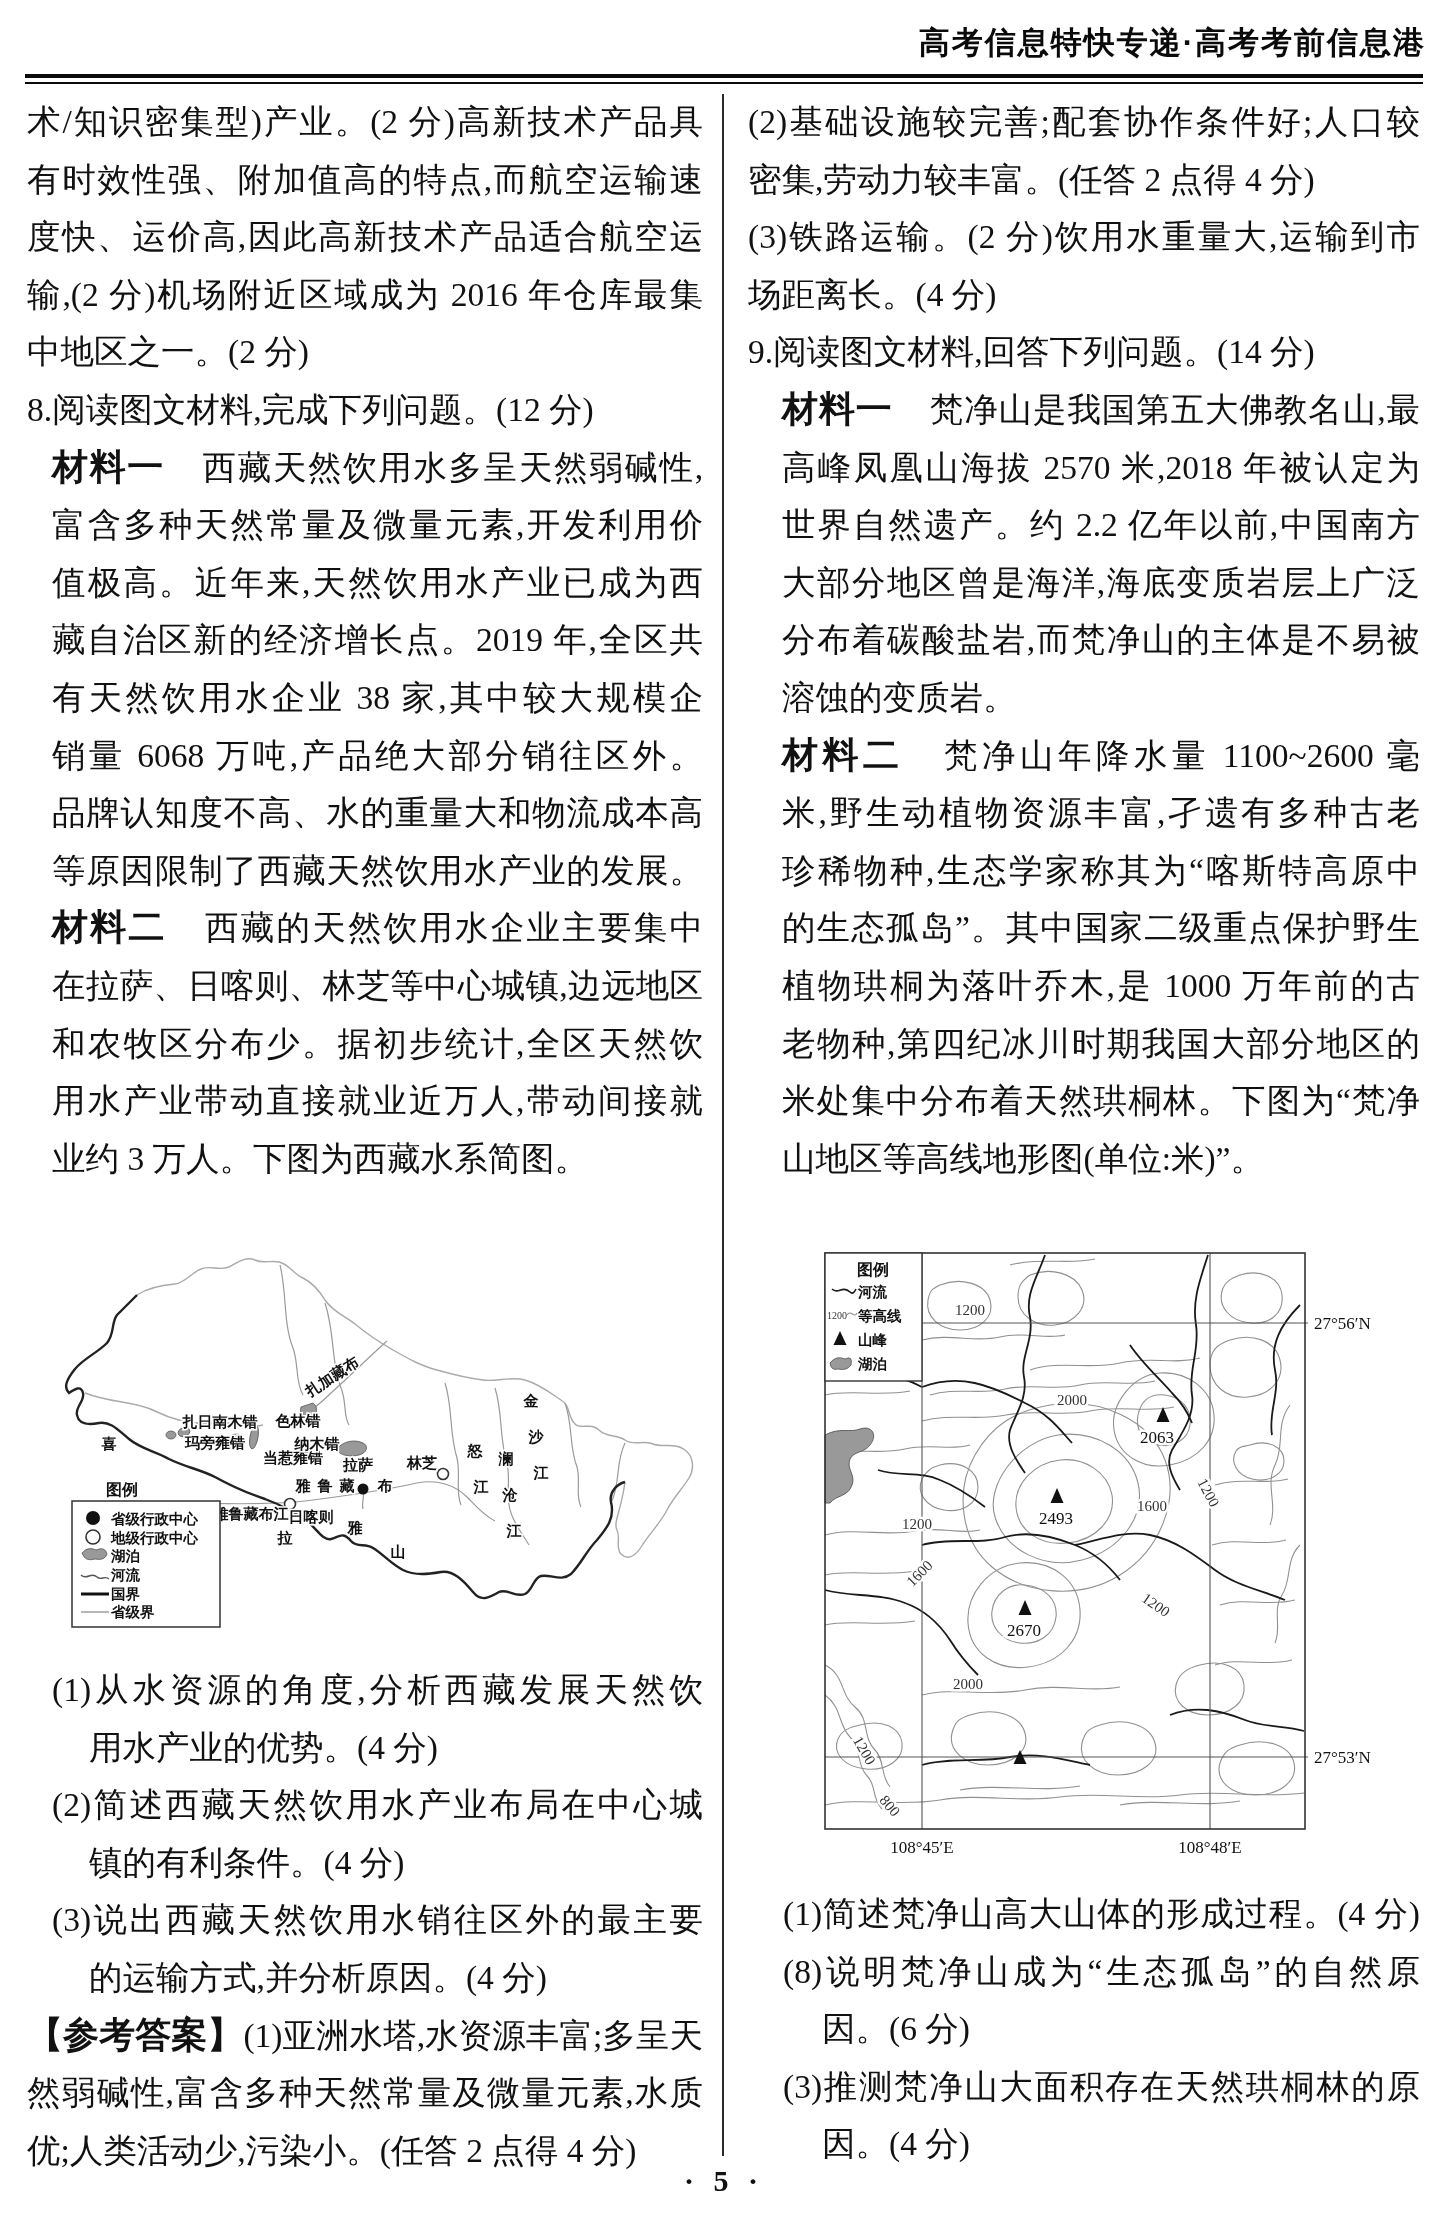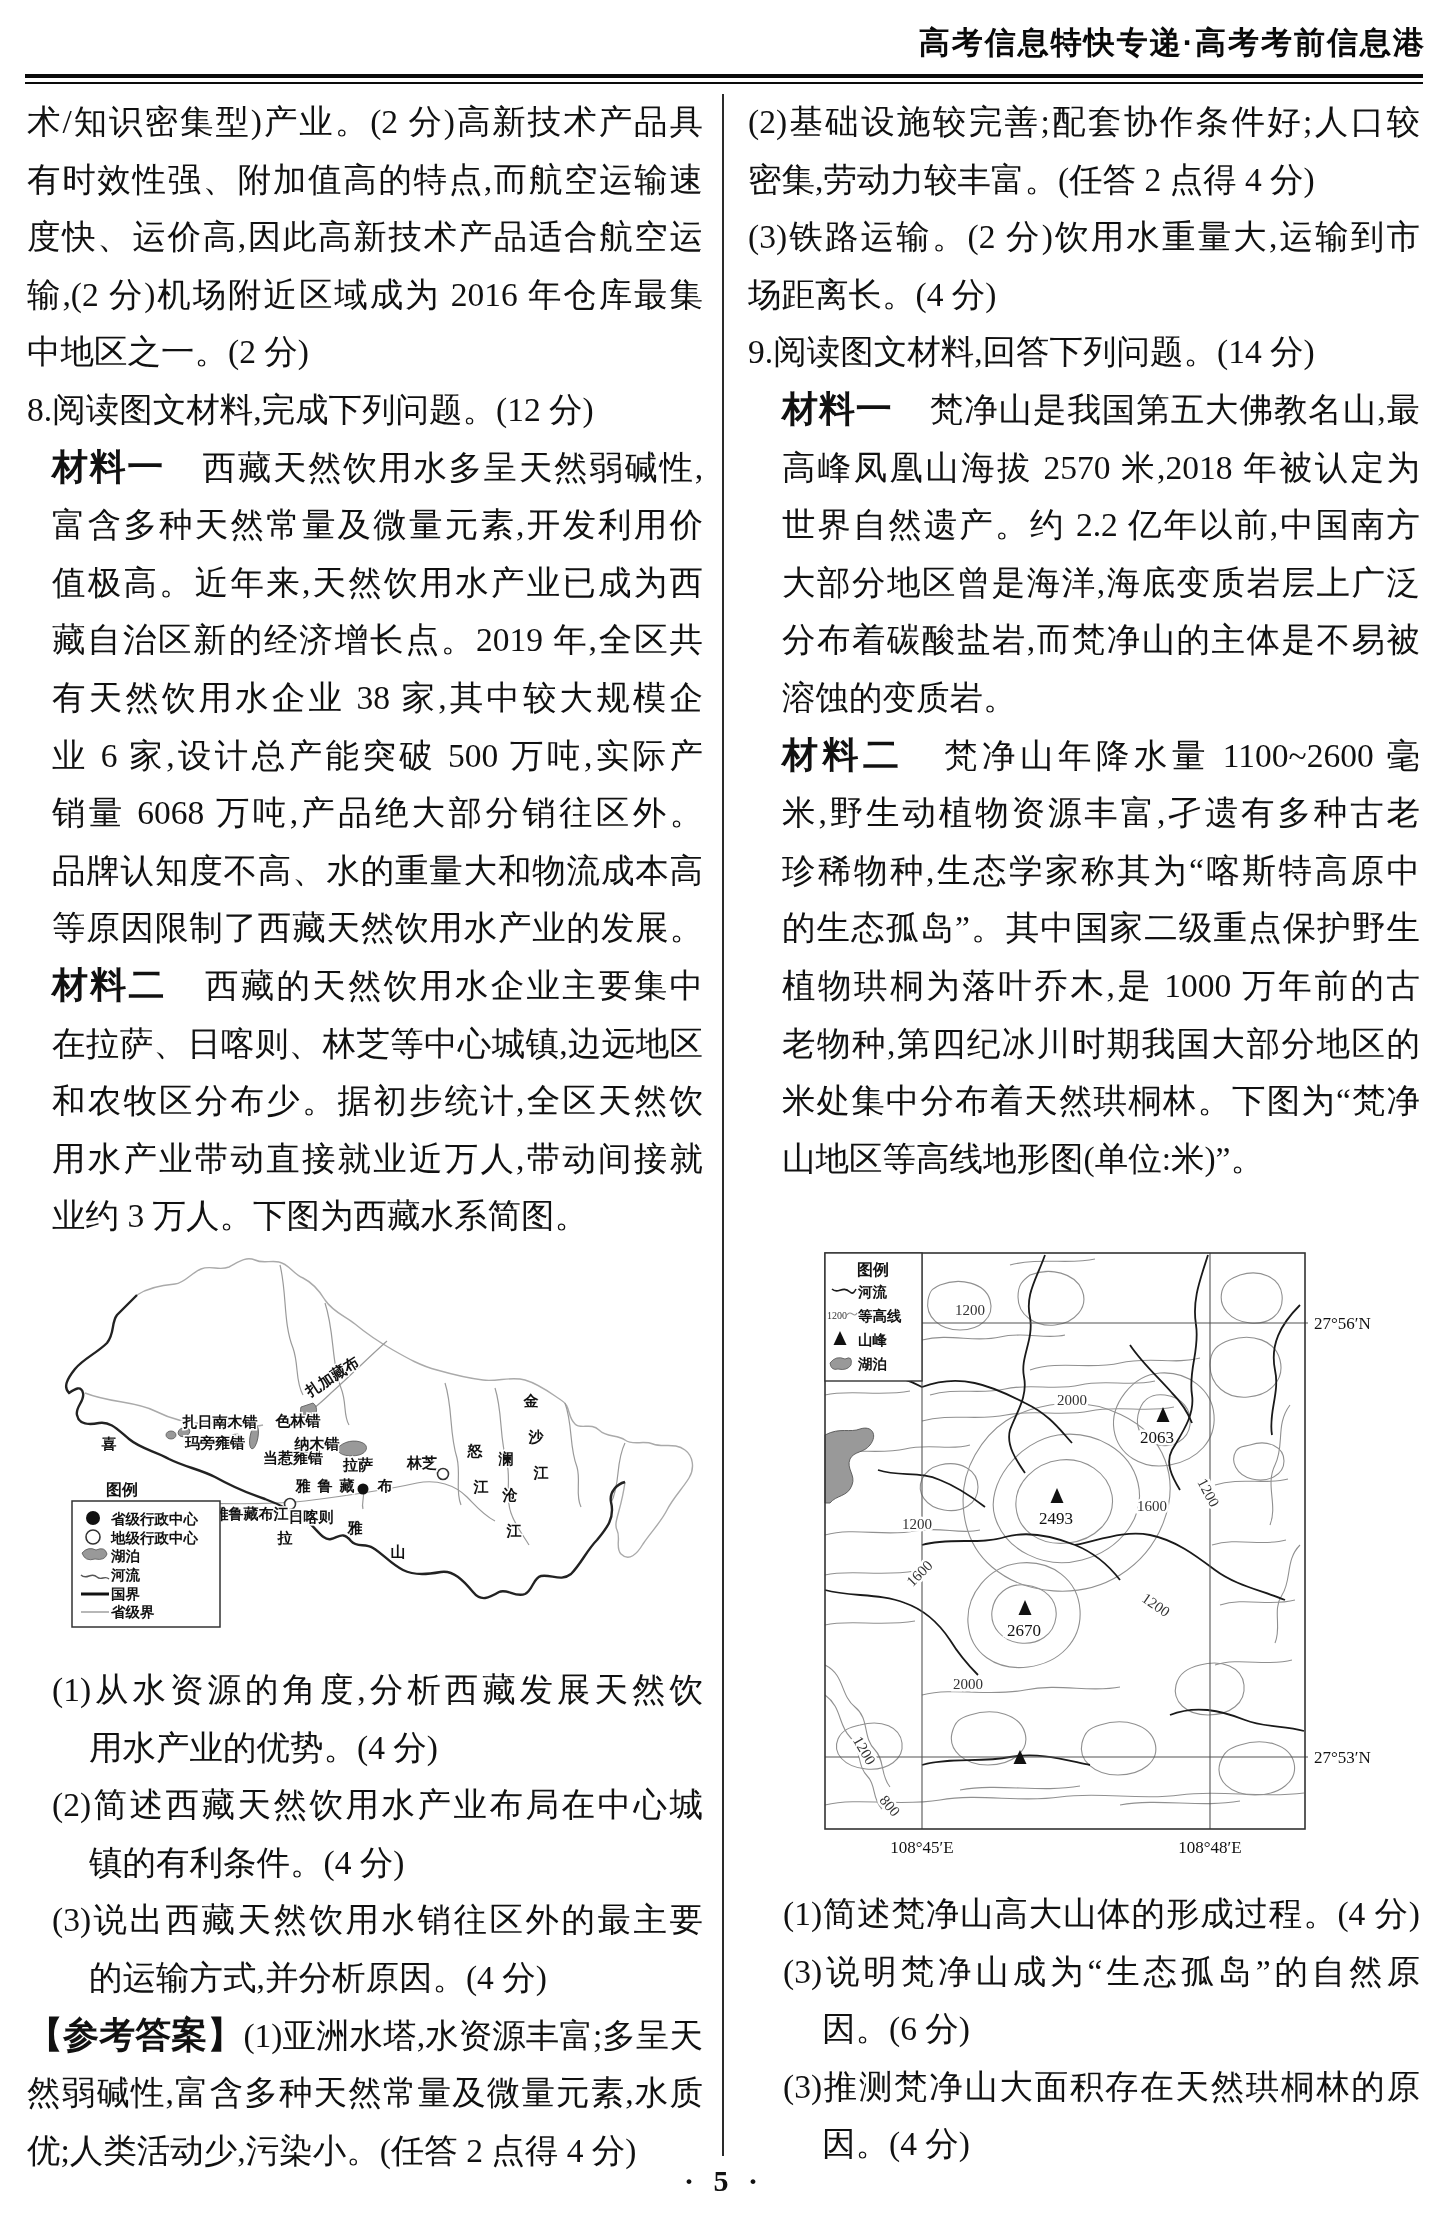--- a/index.html
+++ b/index.html
@@ -54,21 +54,20 @@
     <div class="tl j"><b class="mt"></b><span>有时效性强、附加值高的特点,而航空运输速</span></div>
     <div class="tl j"><b class="mt"></b><span>度快、运价高,因此高新技术产品适合航空运</span></div>
     <div class="tl j"><b class="mt"></b><span>输,(2 分)机场附近区域成为 2016 年仓库最集</span></div>
     <div class="tl"><b class="mt"></b><span>中地区之一。(2 分)</span></div>
     <div class="tl"><b class="mt"></b><span>8.阅读图文材料,完成下列问题。(12 分)</span></div>
     <div class="tl ind j"><b class="mt">材料一　</b><span>西藏天然饮用水多呈天然弱碱性,</span></div>
     <div class="tl ind j"><b class="mt"></b><span>富含多种天然常量及微量元素,开发利用价</span></div>
     <div class="tl ind j"><b class="mt"></b><span>值极高。近年来,天然饮用水产业已成为西</span></div>
     <div class="tl ind j"><b class="mt"></b><span>藏自治区新的经济增长点。2019 年,全区共</span></div>
     <div class="tl ind j"><b class="mt"></b><span>有天然饮用水企业 38 家,其中较大规模企</span></div>
-    <div class="tl ind j"><b class="mt"></b><span>业 6 家,设计总产能突破 500 万吨,实际产</span></div>
     <div class="tl ind j"><b class="mt"></b><span>销量 6068 万吨,产品绝大部分销往区外。</span></div>
     <div class="tl ind j"><b class="mt"></b><span>品牌认知度不高、水的重量大和物流成本高</span></div>
     <div class="tl ind j"><b class="mt"></b><span>等原因限制了西藏天然饮用水产业的发展。</span></div>
     <div class="tl ind j"><b class="mt">材料二　</b><span>西藏的天然饮用水企业主要集中</span></div>
     <div class="tl ind j"><b class="mt"></b><span>在拉萨、日喀则、林芝等中心城镇,边远地区</span></div>
     <div class="tl ind j"><b class="mt"></b><span>和农牧区分布少。据初步统计,全区天然饮</span></div>
     <div class="tl ind j"><b class="mt"></b><span>用水产业带动直接就业近万人,带动间接就</span></div>
     <div class="tl ind"><b class="mt"></b><span>业约 3 万人。下图为西藏水系简图。</span></div>
   </div>
 <div class="col" style="left:27px;top:1660px;width:676px">
@@ -98,21 +97,21 @@
     <div class="tl ind j"><b class="mt"></b><span>米,野生动植物资源丰富,孑遗有多种古老</span></div>
     <div class="tl ind j"><b class="mt"></b><span>珍稀物种,生态学家称其为“喀斯特高原中</span></div>
     <div class="tl ind j"><b class="mt"></b><span>的生态孤岛”。其中国家二级重点保护野生</span></div>
     <div class="tl ind j"><b class="mt"></b><span>植物珙桐为落叶乔木,是 1000 万年前的古</span></div>
     <div class="tl ind j"><b class="mt"></b><span>老物种,第四纪冰川时期我国大部分地区的</span></div>
     <div class="tl ind j"><b class="mt"></b><span>米处集中分布着天然珙桐林。下图为“梵净</span></div>
     <div class="tl ind"><b class="mt"></b><span>山地区等高线地形图(单位:米)”。</span></div>
   </div>
 <div class="col rc" style="left:748px;top:1884px;width:672px">
     <div class="tl q j"><b class="mt"></b><span>(1)简述梵净山高大山体的形成过程。(4 分)</span></div>
-    <div class="tl q j"><b class="mt"></b><span>(3)说明梵净山成为“生态孤岛”的自然原</span></div>
+    <div class="tl q j"><b class="mt"></b><span>(8)说明梵净山成为“生态孤岛”的自然原</span></div>
     <div class="tl qc"><b class="mt"></b><span>因。(6 分)</span></div>
     <div class="tl q j"><b class="mt"></b><span>(3)推测梵净山大面积存在天然珙桐林的原</span></div>
     <div class="tl qc"><b class="mt"></b><span>因。(4 分)</span></div>
   </div>
 
 <svg style="left:25px;top:1253px" width="680" height="395" viewBox="0 0 680 395">
   <g fill="none" stroke="#aaa" stroke-width="1.4">
     <path d="M112,42 C124,34 138,32 150,31 C160,30 166,20 176,16 C186,12 194,18 204,14 C212,10 220,3 230,7 C238,11 246,7 254,9 C264,11 268,21 278,25 C286,29 294,37 300,47 C308,59 320,63 330,71 C342,81 354,89 368,97 C382,105 396,113 412,117 C426,121 442,125 458,127 C472,129 486,123 500,127 C514,131 524,139 536,147 C546,153 542,163 550,171 C556,177 566,169 574,177 C582,185 592,181 600,187 C608,193 618,187 628,191 C638,195 650,189 660,197 C668,203 670,215 664,225 C658,235 648,245 642,257 C636,269 626,279 618,291 C612,301 604,309 596,301 C590,295 596,285 592,277 C588,269 596,259 600,229"></path>
     <path d="M60,140 C85,150 110,148 130,158 C150,168 170,172 190,170 C210,168 225,176 238,172"></path>
   </g>

